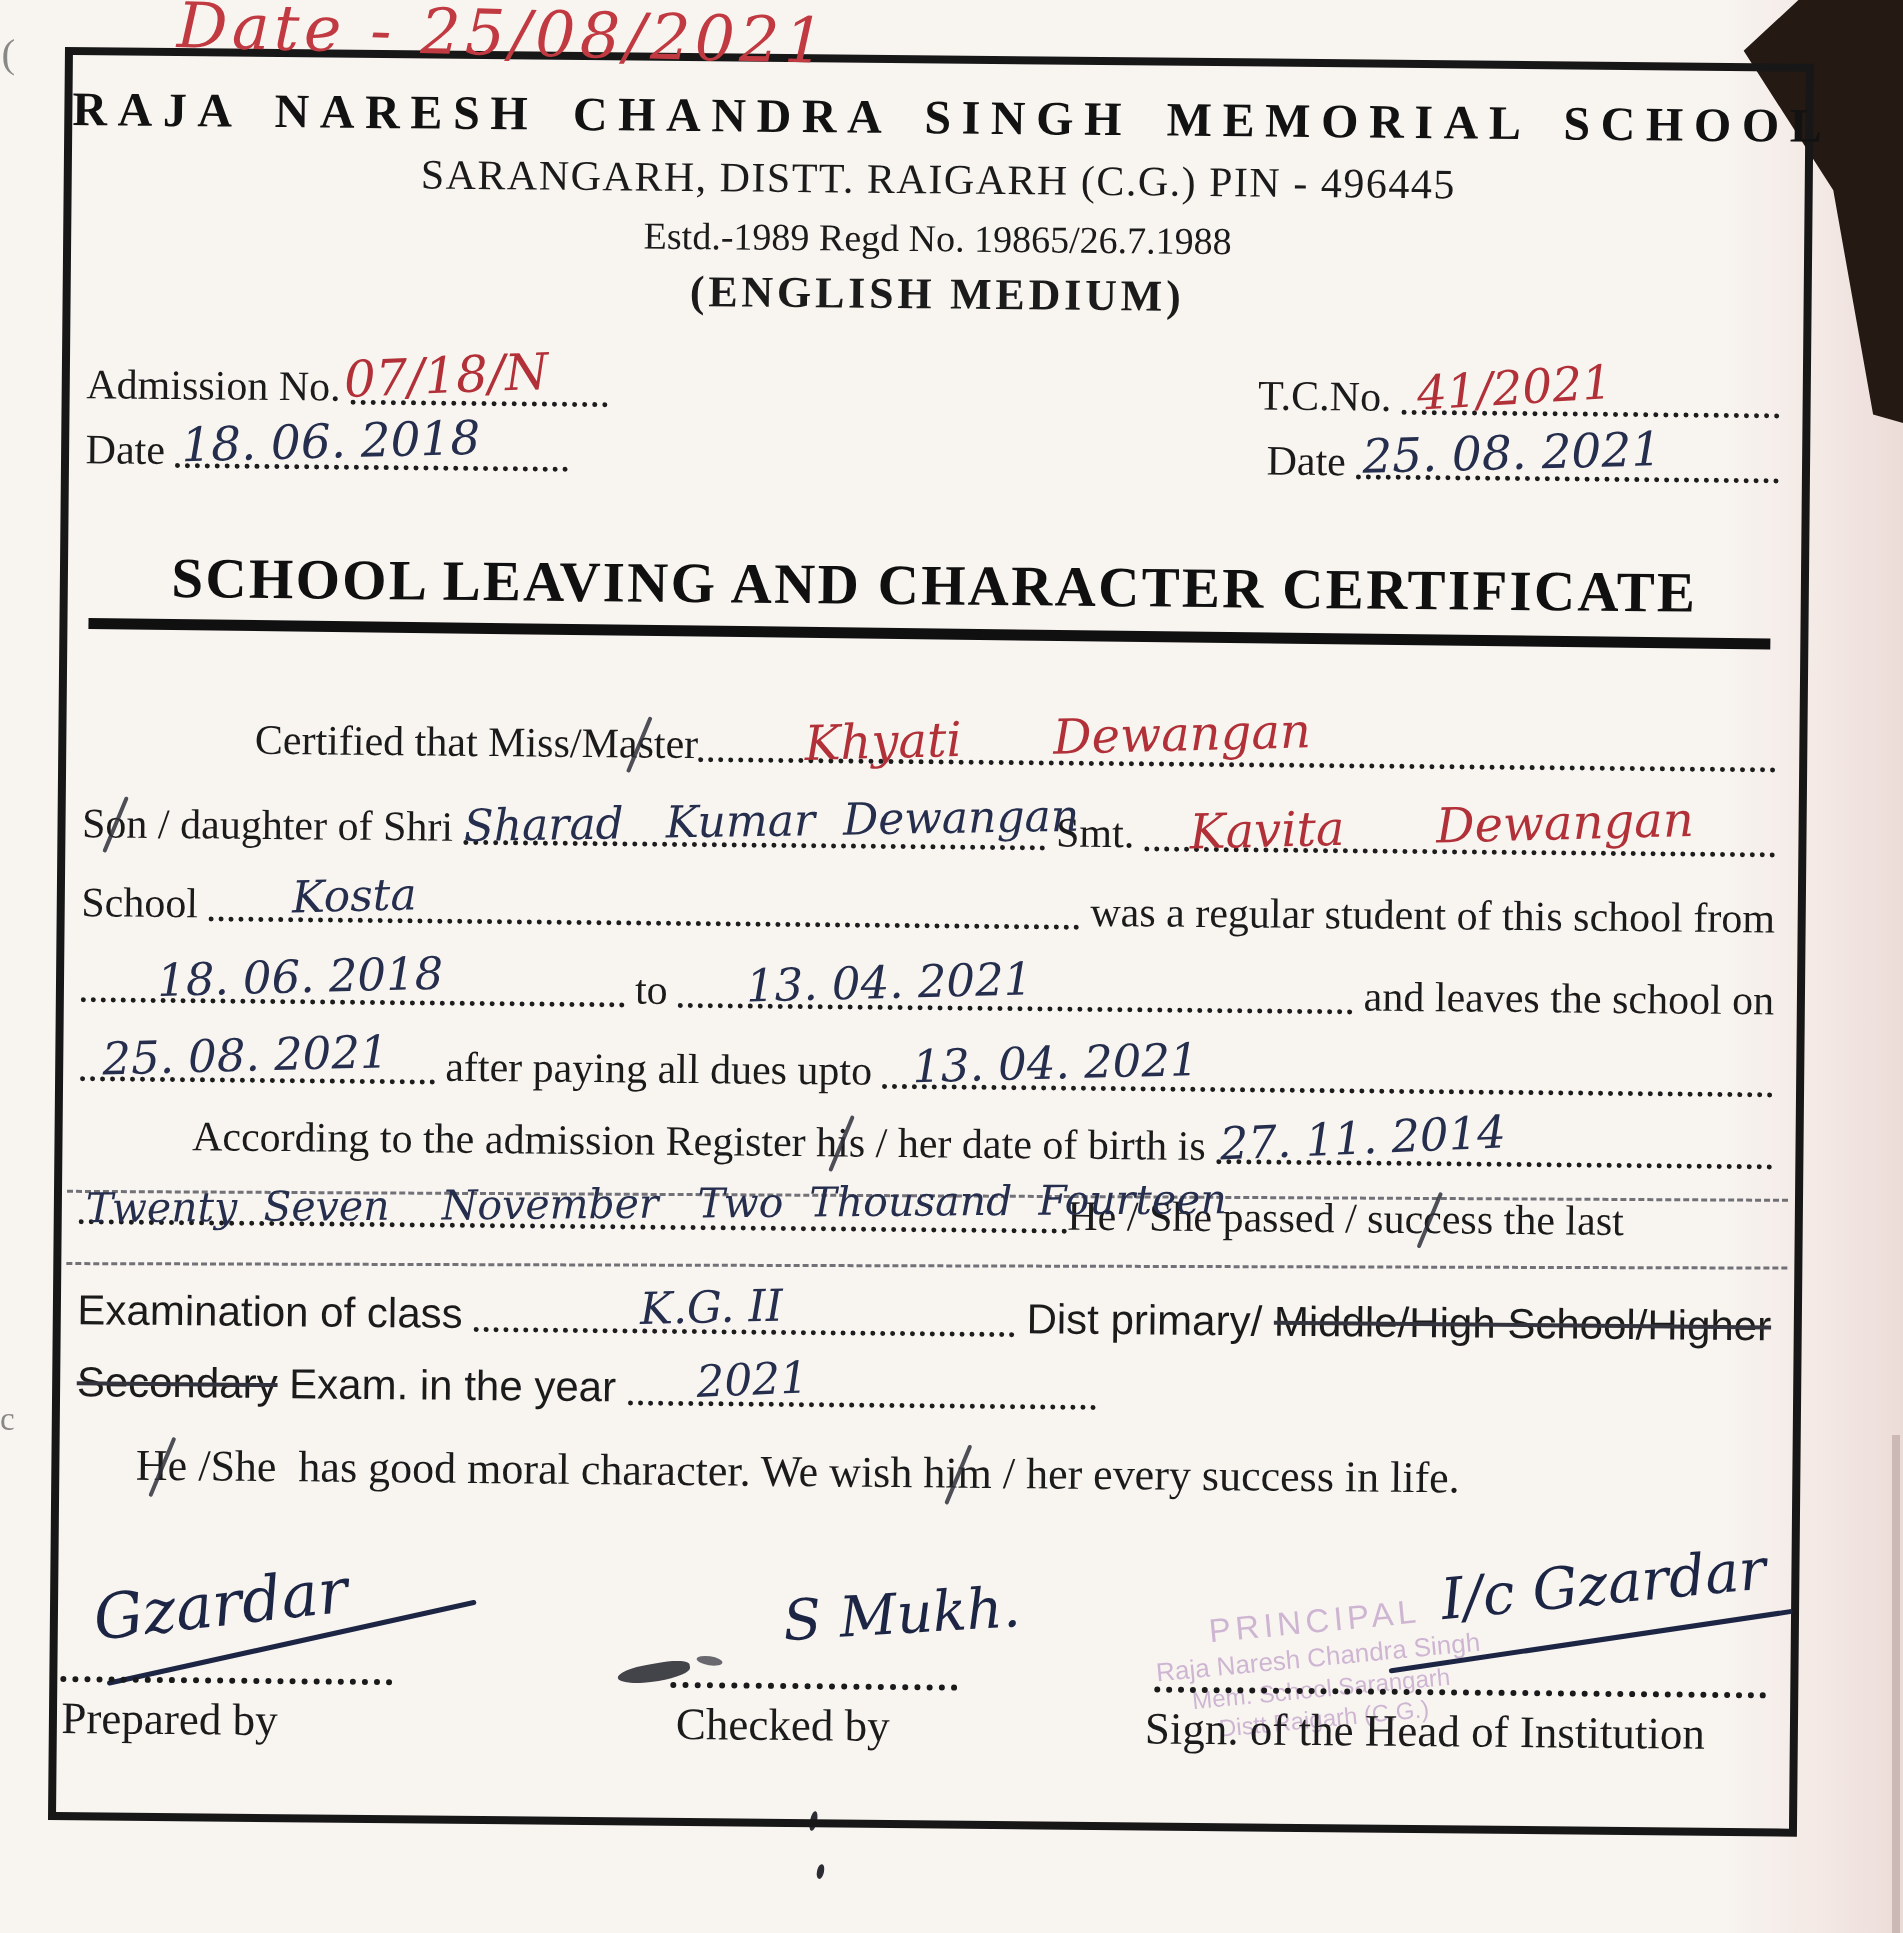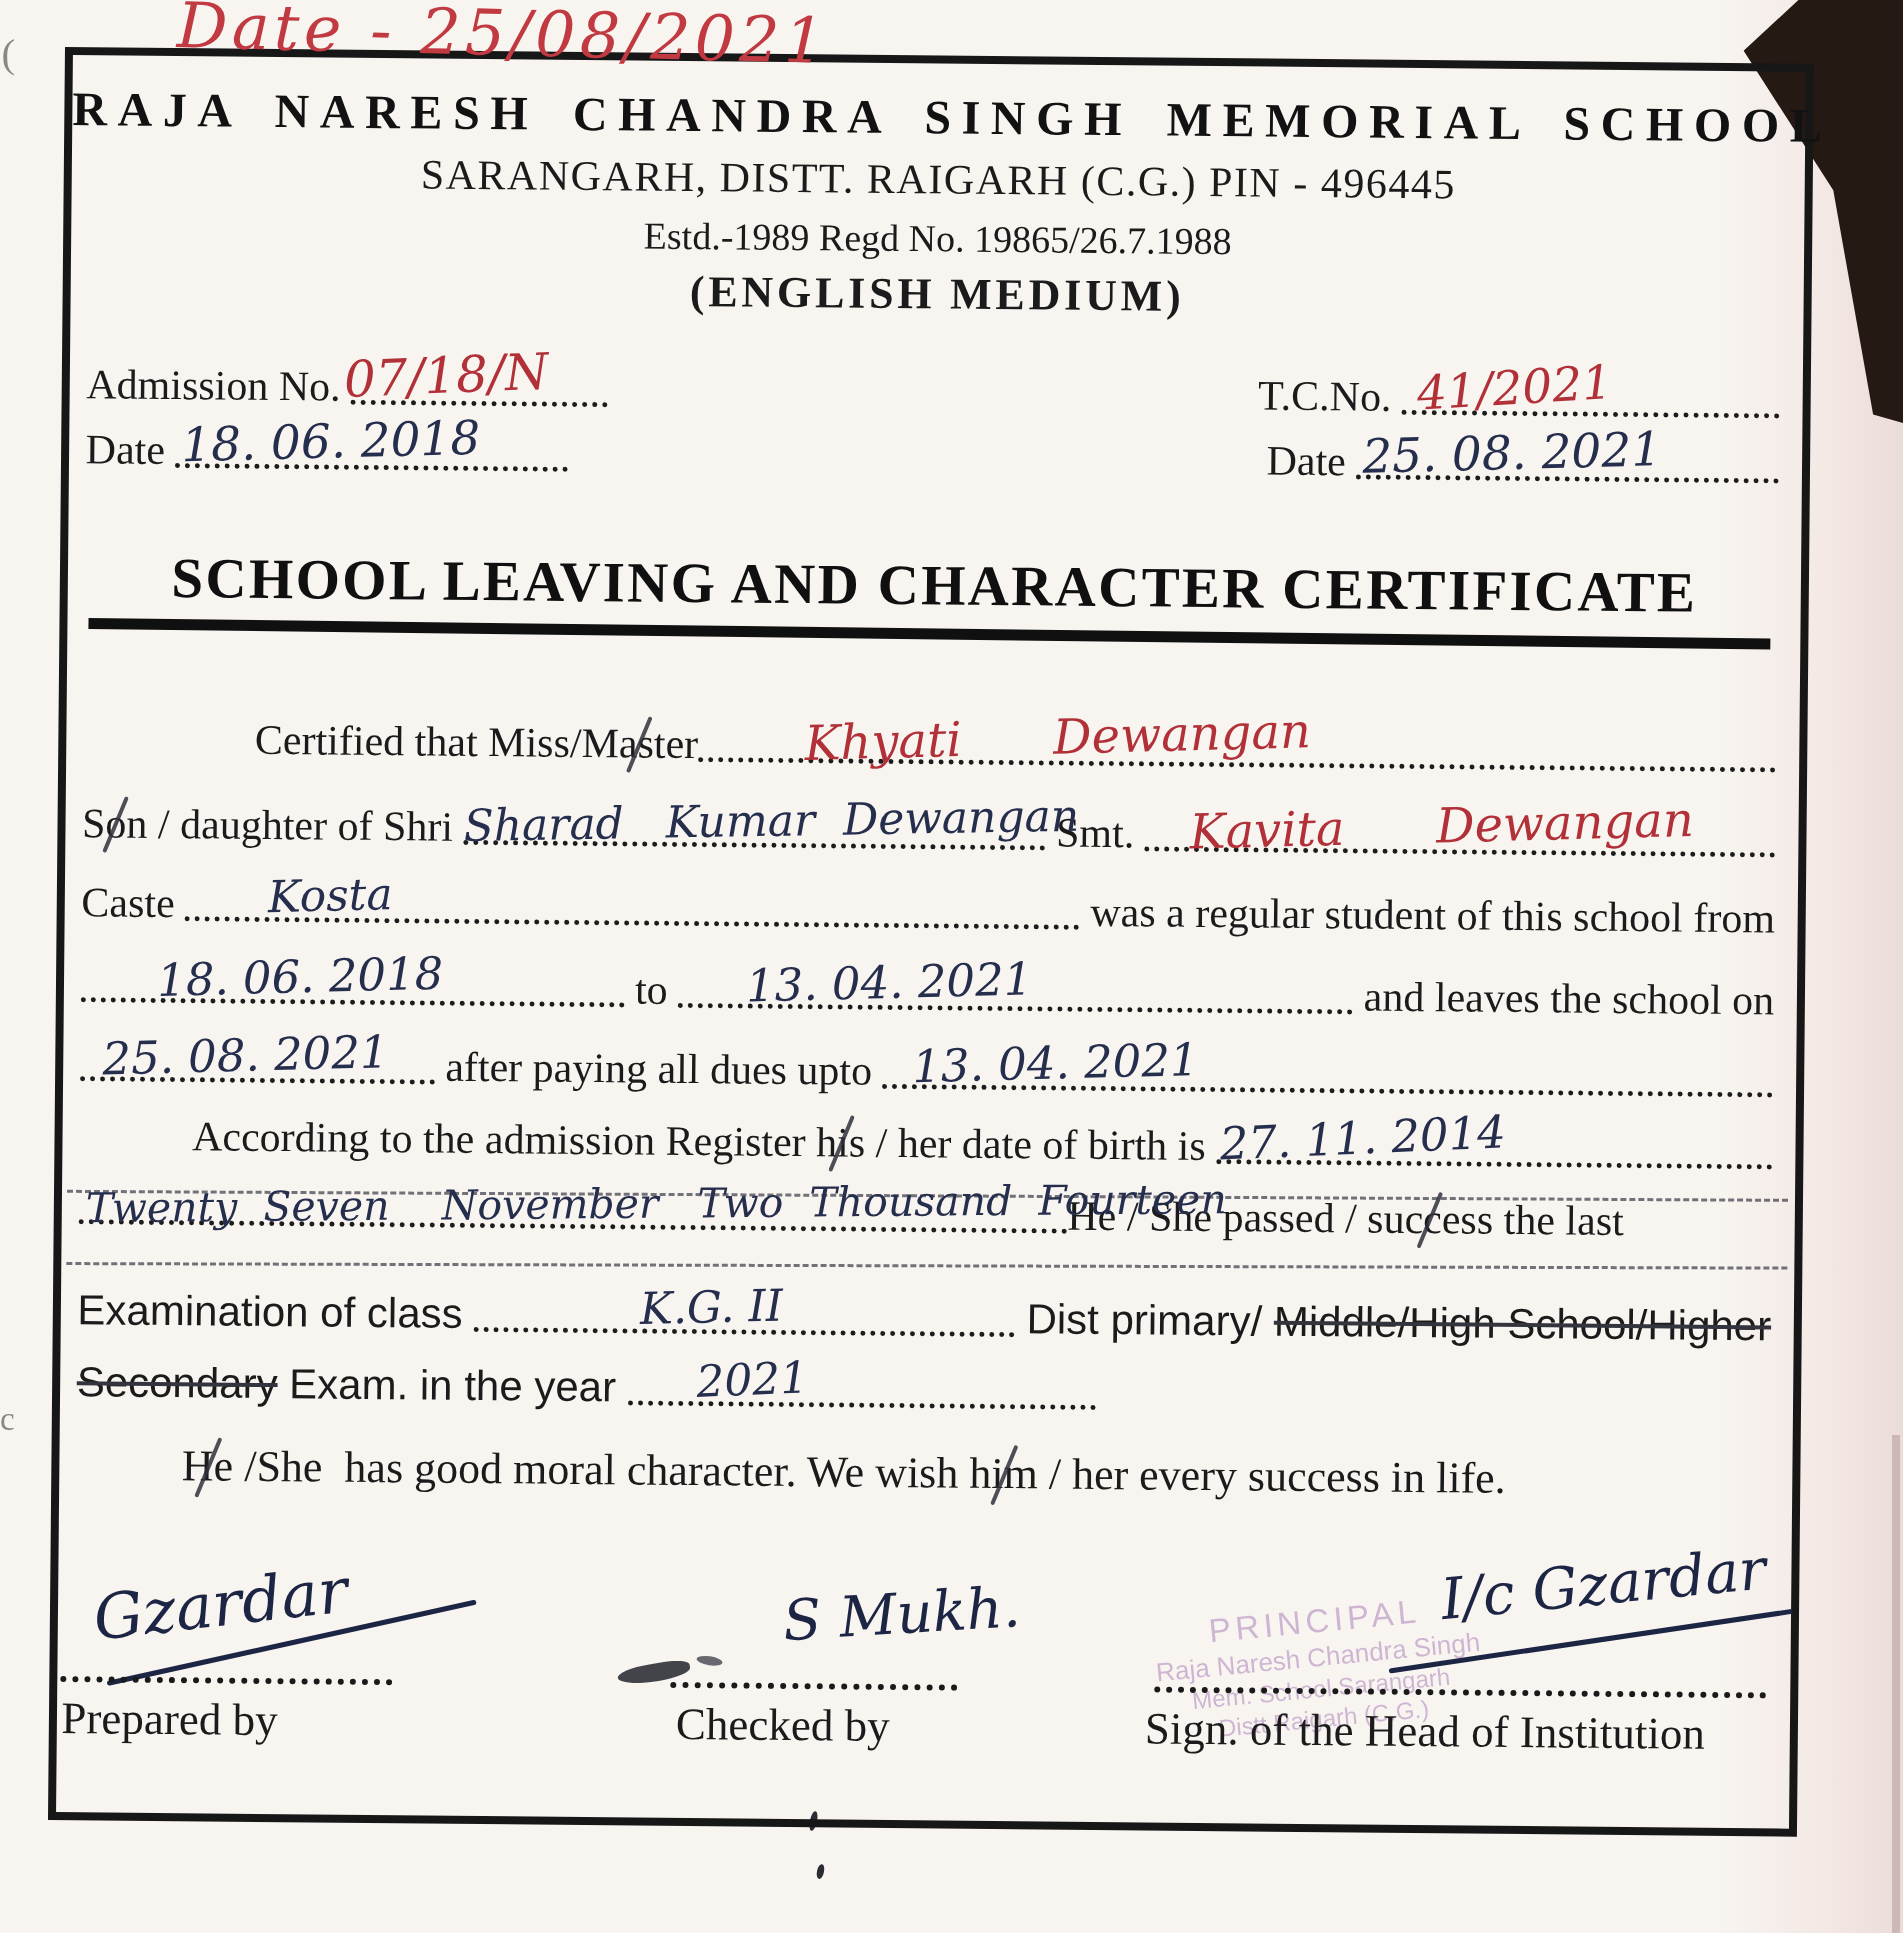--- a/index.html
+++ b/index.html
@@ -119,21 +119,21 @@
     <span class="fill" style="width:582px;">
       <span class="hw" style="left:0px;font-size:44px;transform:rotate(-1.5deg);">Sharad   Kumar  Dewangan</span>
     </span>
     <span class="pr"> Smt. </span>
     <span class="fill grow">
       <span class="hw red" style="left:45px;font-size:48px;transform:rotate(-2deg);">Kavita      Dewangan</span>
     </span>
   </div>
 
   <div class="row" style="top:823px;">
-    <span class="pr">Caste </span>
+    <span class="pr">School </span>
     <span class="fill grow">
       <span class="hw" style="left:83px;font-size:44px;transform:rotate(-2deg);">Kosta</span>
     </span>
     <span class="pr"> was a regular student of this school from</span>
   </div>
 
   <div class="row" style="top:905px;">
     <span class="fill" style="width:544px;">
       <span class="hw" style="left:76px;font-size:45px;transform:rotate(-2deg);">18. 06. 2018</span>
     </span>
@@ -187,21 +187,21 @@
 
   <div class="row sans" style="top:1303px;font-size:42px;right:auto;width:1057px;">
     <span class="pr st">Secondary</span>
     <span class="pr"> Exam. in the year </span>
     <span class="fill" style="width:468px;">
       <span class="hw" style="left:68px;font-size:44px;transform:rotate(-3deg);">2021</span>
     </span>
   </div>
 
   <div class="row" style="top:1384px;font-size:44px;">
-    <span class="pr sl" style="margin-left:106px;">He</span>
+    <span class="pr sl" style="margin-left:60px;">He</span>
     <span class="pr"> /She  has good moral character. We wish </span>
     <span class="pr sl">him</span>
     <span class="pr"> / her every success in life.</span>
   </div>
 
   <div class="sig" style="left:35px;top:1517px;font-size:62px;transform:rotate(-7deg);">Gzardar</div>
   <div class="flourish" style="left:45px;top:1583px;width:378px;transform:rotate(-13deg);"></div>
   <div class="dotrule" style="left:3px;top:1621px;width:332px;"></div>
   <div class="lbl" style="left:4.5px;top:1637px;">Prepared by</div>
 

